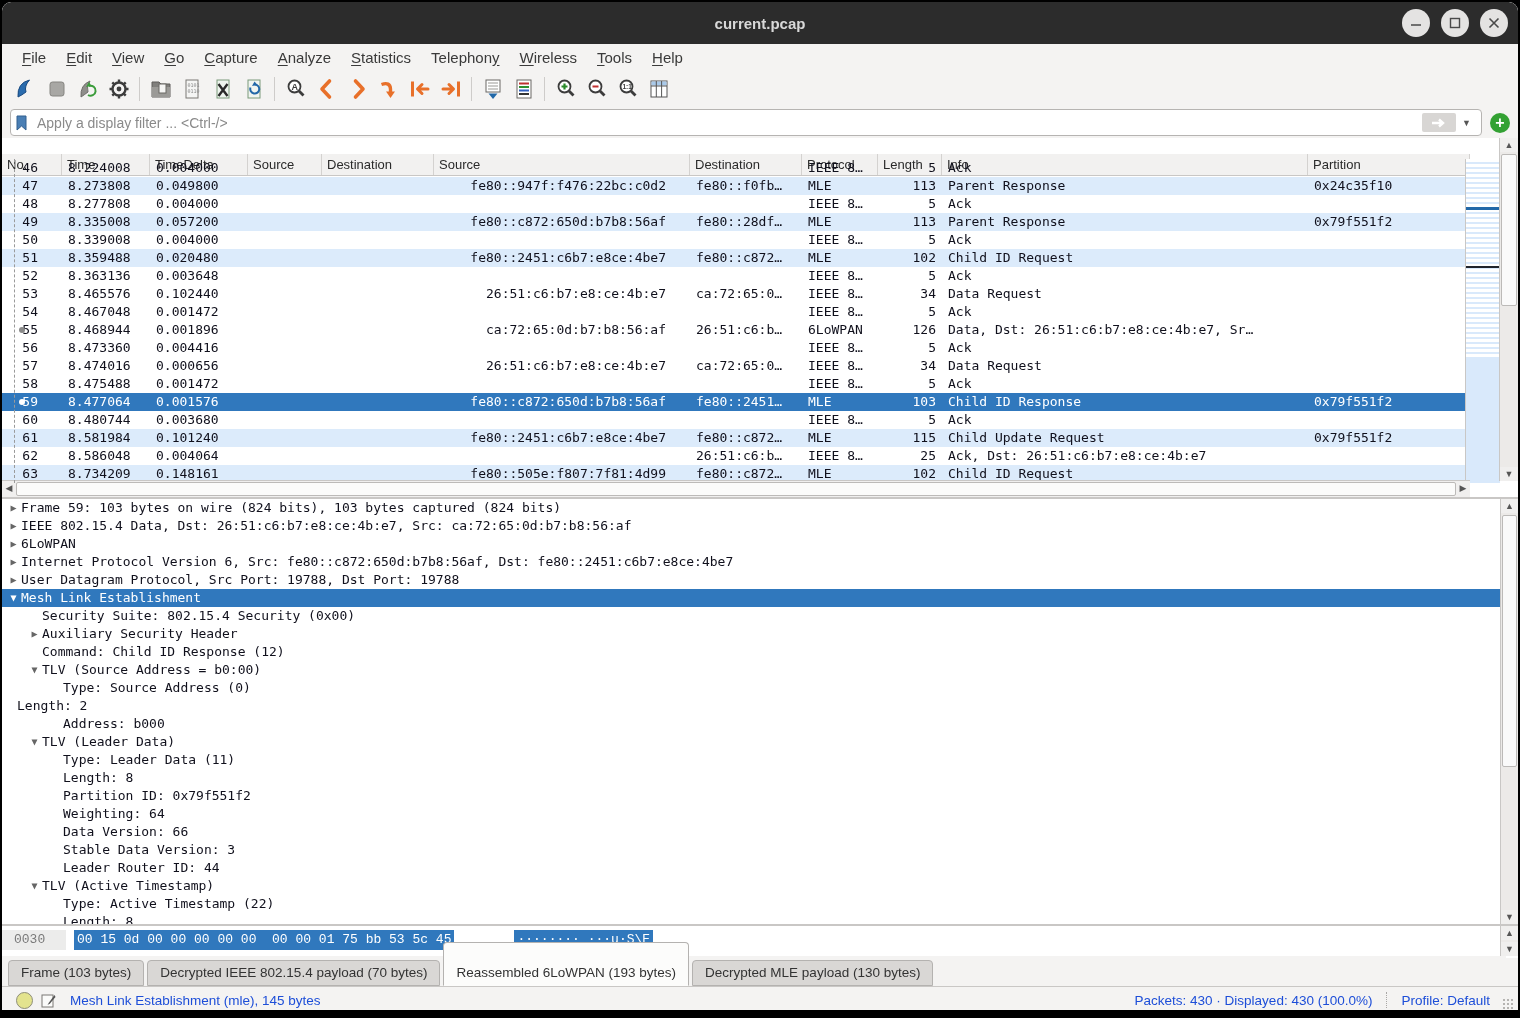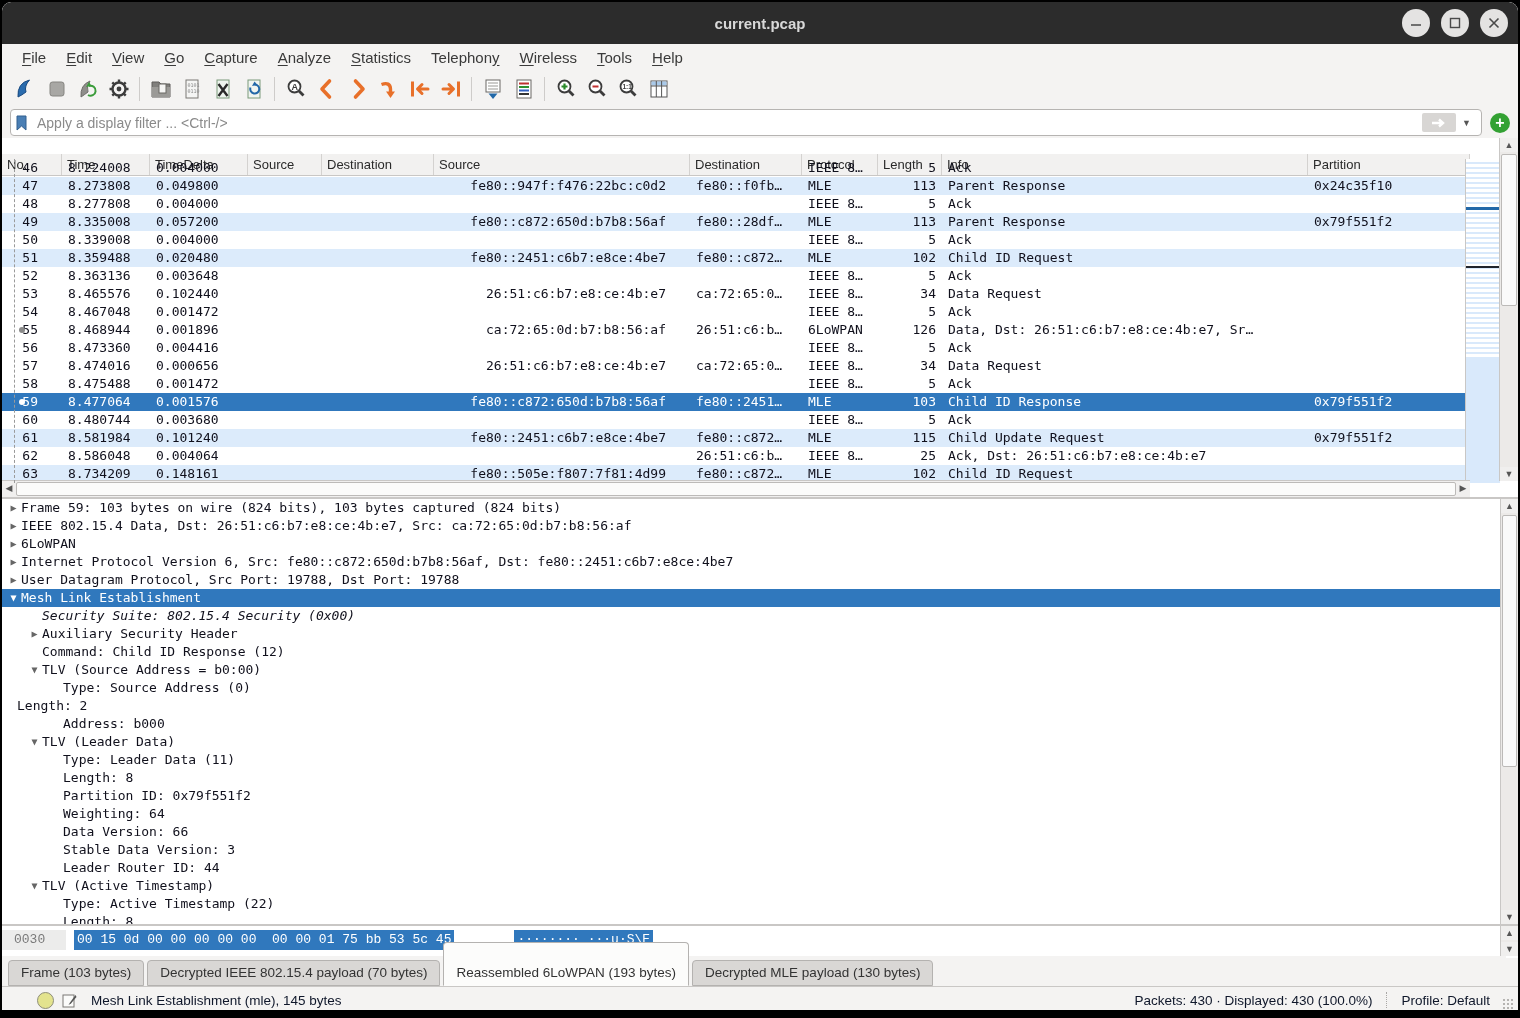--- a/index.html
+++ b/index.html
@@ -88,21 +88,21 @@
   .hexbytes{margin-left:8px;background:#3078bd;color:#fff;padding:0 3px;}
   .hexascii{margin-left:60px;background:#3078bd;color:#fff;padding:0 3px;}
   
   .bytetabs{position:absolute;left:0;top:954px;right:12px;height:30px;background:#f4f3f2;
     display:flex;align-items:flex-end;padding-left:6px;}
   .btab{padding:4px 12px 5px 12px;font-size:13.5px;color:#333;background:#d9d7d5;
     border:1px solid #b4b2b0;border-radius:4px 4px 0 0;margin-right:3px;white-space:nowrap;}
   .btab.active{background:#fcfcfb;padding-top:22px;border-bottom:1px solid #fcfcfb;}
   
   .statusbar{position:absolute;left:0;top:984px;right:0;height:26px;background:#f4f3f2;
-    border-top:1px solid #c9c7c5;display:flex;align-items:center;font-size:13.5px;color:#0f172a;padding-left:21px;}
+    border-top:1px solid #c9c7c5;display:flex;align-items:center;font-size:13.5px;color:#1d4ed8;}
   .expert-dot{width:15px;height:15px;border-radius:50%;background:#e3e38e;border:1px solid #8e8e7a;
     margin:0 8px 0 14px;flex-shrink:0;}
   .note-ic{margin-right:14px;flex-shrink:0;display:flex;}
   .st-sep{border-left:1px dotted #a9a7a5;height:16px;margin:0 14px;}
   .grip{width:12px;height:12px;margin:8px 4px 0 10px;
     background:radial-gradient(circle at 2px 2px,#b5b3b1 1px,transparent 1.2px);
     background-size:4px 4px;}
 </style>
 </head>
 <body>
@@ -367,21 +367,21 @@
   </div>
 
   <div class="detail">
     <div>
         <div class="tline" style="padding-left: 4px;"><span class="exp">▶</span><span>Frame 59: 103 bytes on wire (824 bits), 103 bytes captured (824 bits)</span></div>
         <div class="tline" style="padding-left: 4px;"><span class="exp">▶</span><span>IEEE 802.15.4 Data, Dst: 26:51:c6:b7:e8:ce:4b:e7, Src: ca:72:65:0d:b7:b8:56:af</span></div>
         <div class="tline" style="padding-left: 4px;"><span class="exp">▶</span><span>6LoWPAN</span></div>
         <div class="tline" style="padding-left: 4px;"><span class="exp">▶</span><span>Internet Protocol Version 6, Src: fe80::c872:650d:b7b8:56af, Dst: fe80::2451:c6b7:e8ce:4be7</span></div>
         <div class="tline" style="padding-left: 4px;"><span class="exp">▶</span><span>User Datagram Protocol, Src Port: 19788, Dst Port: 19788</span></div>
         <div class="tline sel" style="padding-left: 4px;"><span class="exp">▼</span><span>Mesh Link Establishment</span></div>
-        <div class="tline" style="padding-left: 25px; font-style: italic;"><span class="exp"></span><span>Security Suite: 802.15.4 Security (0x00)</span></div>
+        <div class="tline" style="padding-left: 25px;"><span class="exp"></span><span>Security Suite: 802.15.4 Security (0x00)</span></div>
         <div class="tline" style="padding-left: 25px;"><span class="exp">▶</span><span>Auxiliary Security Header</span></div>
         <div class="tline" style="padding-left: 25px;"><span class="exp"></span><span>Command: Child ID Response (12)</span></div>
         <div class="tline" style="padding-left: 25px;"><span class="exp">▼</span><span>TLV (Source Address = b0:00)</span></div>
         <div class="tline" style="padding-left: 46px;"><span class="exp"></span><span>Type: Source Address (0)</span></div>
         <div class="tline" style=""><span class="exp"></span><span>Length: 2</span></div>
         <div class="tline" style="padding-left: 46px;"><span class="exp"></span><span>Address: b000</span></div>
         <div class="tline" style="padding-left: 25px;"><span class="exp">▼</span><span>TLV (Leader Data)</span></div>
         <div class="tline" style="padding-left: 46px;"><span class="exp"></span><span>Type: Leader Data (11)</span></div>
         <div class="tline" style="padding-left: 46px;"><span class="exp"></span><span>Length: 8</span></div>
         <div class="tline" style="padding-left: 46px;"><span class="exp"></span><span>Partition ID: 0x79f551f2</span></div>

